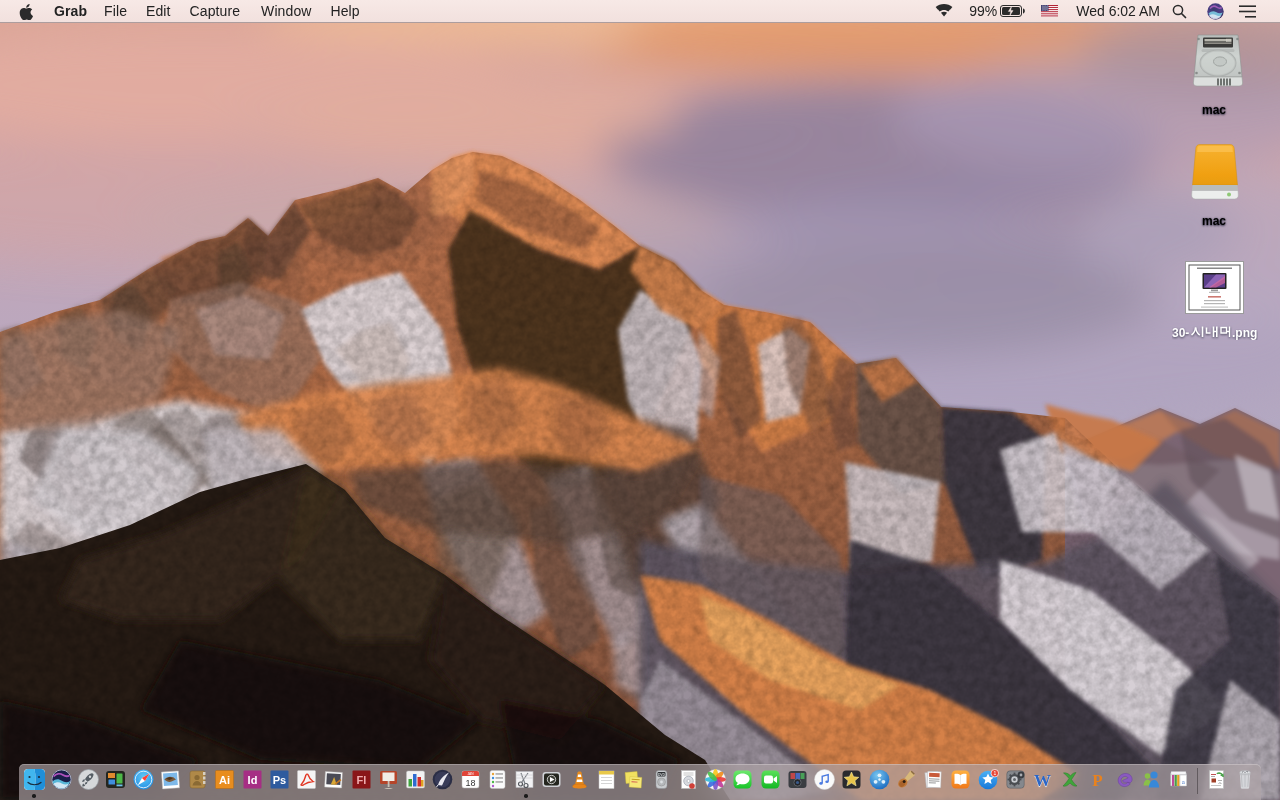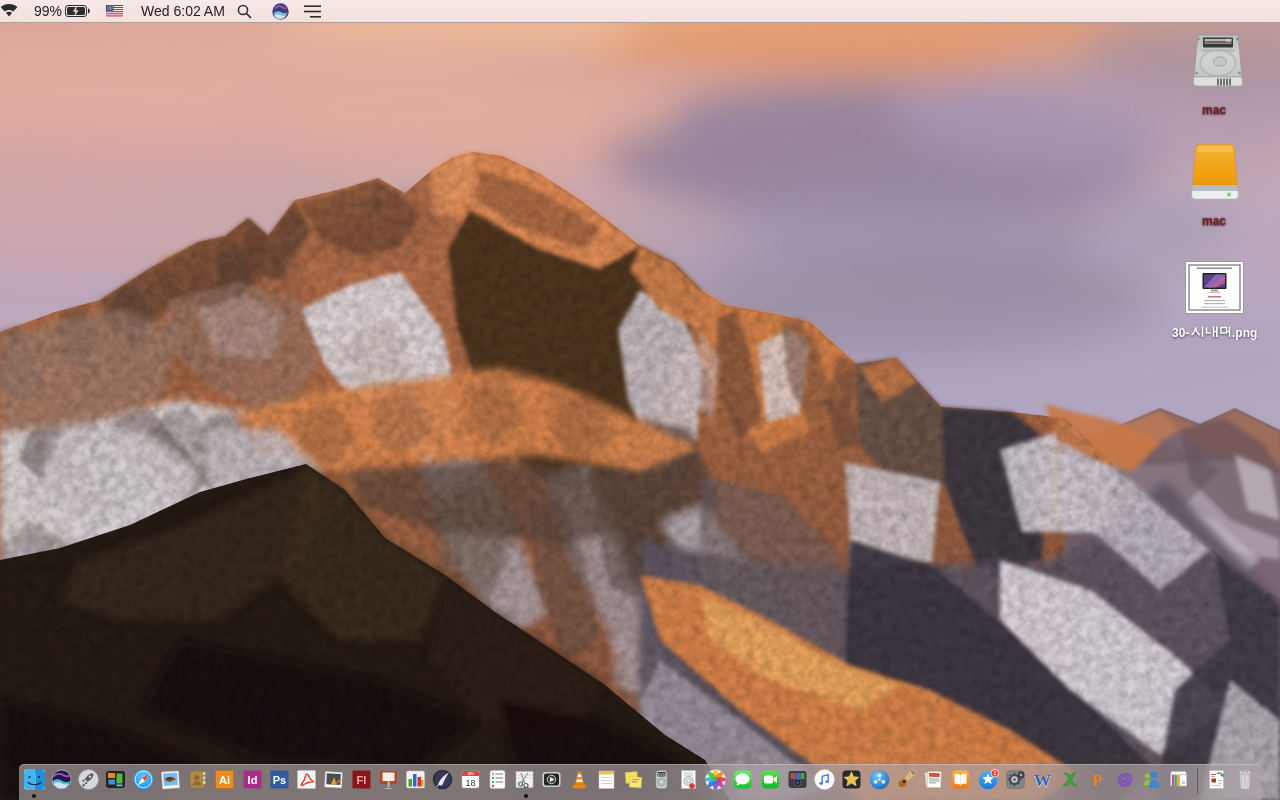--- a/index.html
+++ b/index.html
@@ -203,20 +203,31 @@
     <polygon points="180,640 280,660 380,680 480,720 420,770 260,760 140,710" fill="#180f08" opacity="0.9"></polygon>
     <polygon points="445,575 495,612 560,655 605,685 560,740 480,720 430,660" fill="#302215" opacity="0.85"></polygon>
     <polygon points="0,700 90,720 200,760 160,800 0,800" fill="#140d08" opacity="0.9"></polygon>
     <polygon points="500,700 600,720 680,760 660,800 520,800" fill="#1a1108" opacity="0.9"></polygon>
   </g>
 
   <polygon filter="url(#rock)" opacity="0.3" points="0,560 60,548 130,525 200,492 250,478 306,464 345,490 385,538 445,575 495,612 560,655 605,685 665,735 705,760 730,800 0,800" fill="#4a382a"></polygon>
 </svg>
 
 <div id="menubar">
+  <div class="mleft">
+    <svg class="apple" width="14" height="16" viewBox="0 0 14 16">
+          <path fill="#2b2b2b" d="M9.7 2.6c.6-.7 1-1.7.9-2.6-.9 0-1.9.6-2.5 1.3-.6.6-1 1.6-.9 2.5 1 .1 1.9-.5 2.5-1.2zm1.8 5.9c0-2 1.6-2.9 1.7-3-.9-1.4-2.4-1.6-2.9-1.6-1.2-.1-2.4.7-3 .7-.6 0-1.6-.7-2.6-.7C3.4 4 2.1 4.7 1.4 5.9c-1.5 2.5-.4 6.3 1 8.3.7 1 1.5 2.1 2.6 2.1 1 0 1.4-.7 2.7-.7s1.6.7 2.7.7c1.1 0 1.8-1 2.5-2 .8-1.2 1.1-2.3 1.1-2.4-.1-.1-2.4-1-2.5-3.4z"></path>
+        </svg>
+    <span class="mi b">Grab</span>
+        <span class="mi" style="margin-left:17px">File</span>
+        <span class="mi" style="margin-left:19px">Edit</span>
+        <span class="mi" style="margin-left:19px">Capture</span>
+        <span class="mi" style="margin-left:21px">Window</span>
+        <span class="mi" style="margin-left:19px">Help</span>
+  </div>
   <div class="mright">
     <svg width="19" height="14" viewBox="0 0 19 14" style="margin-right:15px">
           <path fill="#2b2b2b" d="M9.5 13.2l3.2-4c-1.8-1.5-4.6-1.5-6.4 0l3.2 4zM9.5 6.2c1.7 0 3.3.6 4.6 1.6l2.1-2.6C14.3 3.6 12 2.7 9.5 2.7S4.7 3.6 2.8 5.2l2.1 2.6c1.3-1 2.9-1.6 4.6-1.6zM9.5 0C6.2 0 3.1 1.2 .7 3.1l2.1 2.6C4.6 4.2 7 3.3 9.5 3.3s4.9.9 6.7 2.4l2.1-2.6C15.9 1.2 12.8 0 9.5 0z" transform="scale(0.95)"></path>
         </svg>
     <span class="mt" style="margin-right:3px">99%</span>
     <svg width="25" height="12" viewBox="0 0 25 12" style="margin-right:16px">
           <rect x="0.5" y="0.5" width="21" height="11" rx="2.5" fill="none" stroke="#2b2b2b"></rect>
           <rect x="2" y="2" width="18" height="8" rx="1.5" fill="#2b2b2b"></rect>
           <path d="M23 3.5v5c1.2-.3 1.8-1.2 1.8-2.5S24.2 3.8 23 3.5z" fill="#2b2b2b"></path>
           <path d="M11.6 1.2L8.3 6.4h2.4l-1 4.4 3.4-5.2h-2.4z" fill="#f5e7e4" stroke="#f5e7e4" stroke-width="0.4"></path>
@@ -717,23 +728,23 @@
 
 <style>
   #menubar{position:absolute;left:0;top:0;width:1280px;height:22px;
     background:linear-gradient(#f7e9e6,#f2e1de);border-bottom:1px solid #ac9d9e;
     display:flex;align-items:center;justify-content:space-between;z-index:30;}
   .mleft{display:flex;align-items:center;padding-left:19px;}
   .apple{margin-right:21px;margin-top:1px;}
   .mi{font-size:14px;color:#222;letter-spacing:0.1px;}
   .mi.b{font-weight:bold;}
   .mt{font-size:14px;color:#222;}
-  .mright{display:flex;align-items:center;padding-right:10px;}
+  .mright{display:flex;align-items:center;padding-right:24px;}
   .dicon{position:absolute;z-index:10;}
-  .dlabel{position:absolute;z-index:10;color:#7f1d1d;font-size:12px;font-weight:bold;
+  .dlabel{position:absolute;z-index:10;color:#000000;font-size:12px;font-weight:bold;
     text-align:center;text-shadow:0 1px 2px rgba(40,40,60,0.85), 0 0 2px rgba(40,40,60,0.5);}
   #dock{position:absolute;left:19px;top:764px;width:1242px;height:36px;z-index:20;
     background:rgba(176,166,168,0.66);border-radius:5px 5px 0 0;
     -webkit-backdrop-filter:blur(18px);backdrop-filter:blur(18px);
     box-shadow:inset 0 1px 0 rgba(255,255,255,0.25);}
   .dk{position:absolute;top:769px;width:21px;height:21px;z-index:21;}
 </style>
 </div>
 
 </body></html>

